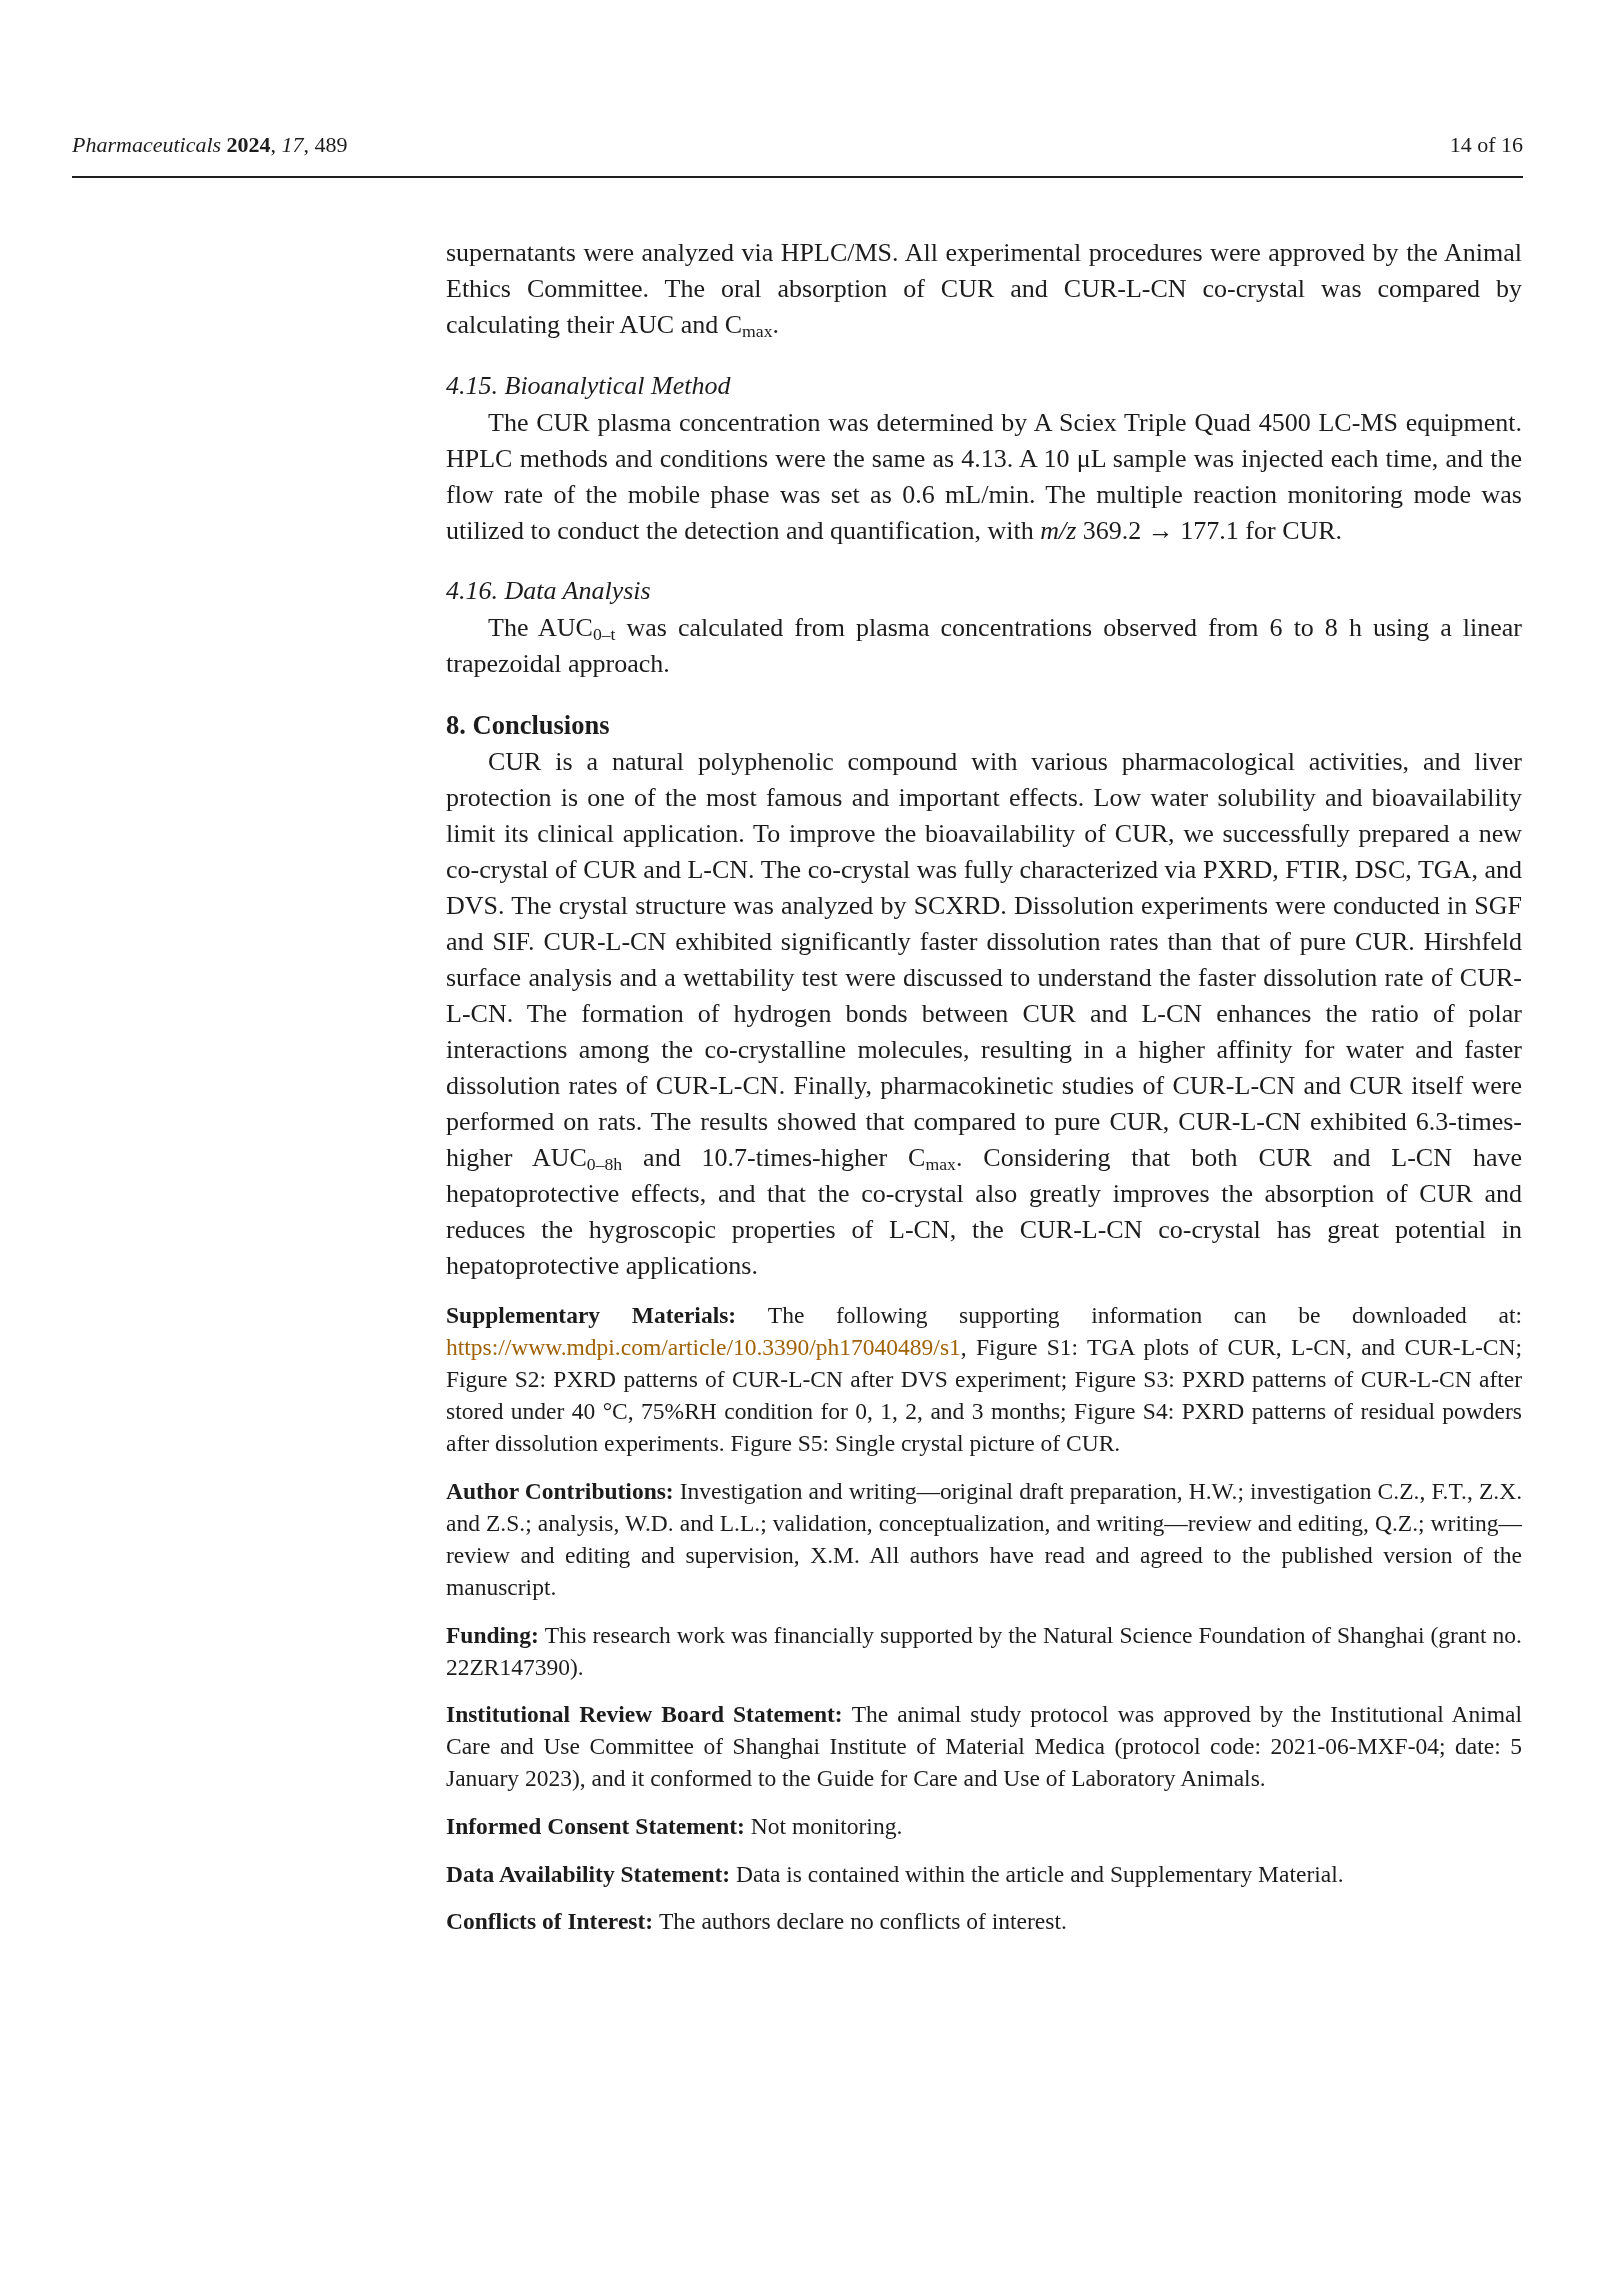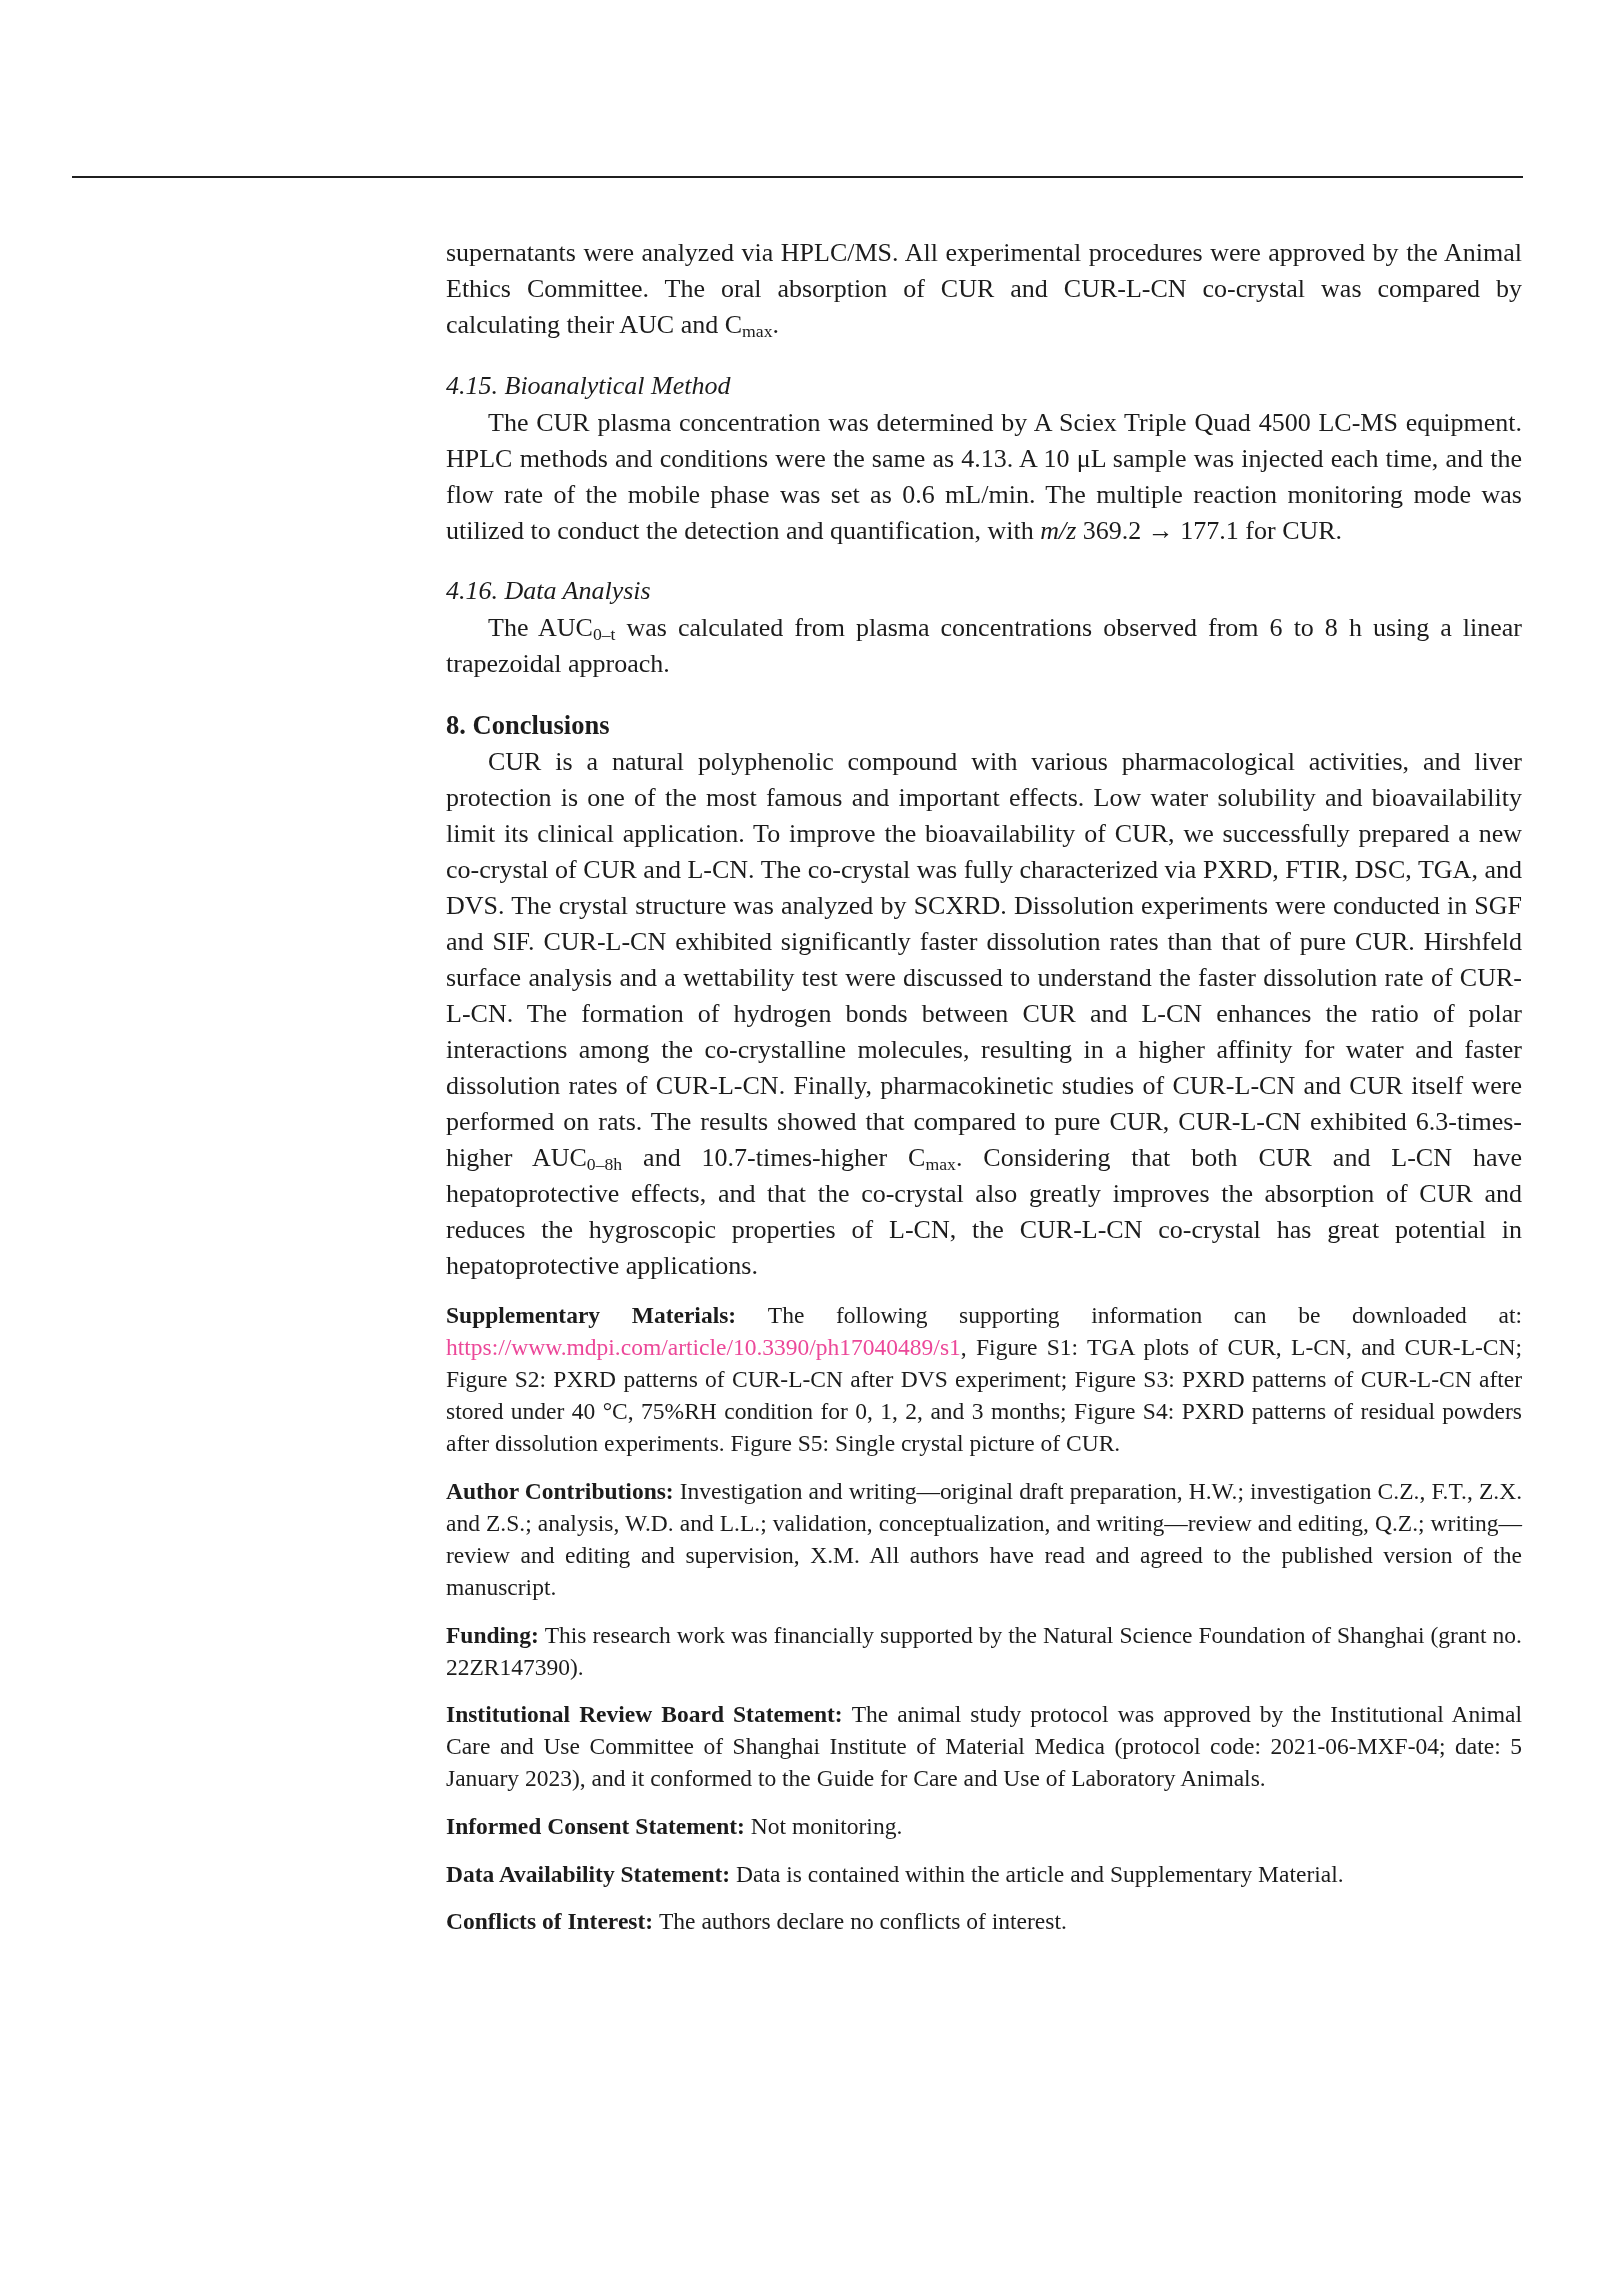--- a/index.html
+++ b/index.html
@@ -66,32 +66,36 @@
     font-size: 23.5px;
     line-height: 32px;
   }
   .backmatter p {
     margin: 15.7px 0 0 0;
     text-indent: 0;
     text-align: justify;
   }
   .run-b  { font-weight: bold; }
   .run-i  { font-style: italic; }
-  .run-link { color: #ec4899; text-decoration: none; cursor: pointer; }
+  .run-link { color: #a16207; text-decoration: none; cursor: pointer; }
   sub.run-sub {
     font-size: 0.68em;
     line-height: 0;
     vertical-align: -0.25em;
   }
 </style>
 </head>
 <body>
 
 <div class="page">
 
+  <header class="page-header">
+    <div><span class="run-i">Pharmaceuticals </span><span class="run-b">2024</span><span>, </span><span class="run-i">17</span><span>, 489</span></div>
+    <div>14 of 16</div>
+  </header>
 
   <div class="header-rule"></div>
 
   <main class="content">
 
     <p class="body-para no-indent"><span>supernatants were analyzed via HPLC/MS. All experimental procedures were approved by the Animal Ethics Committee. The oral absorption of CUR and CUR-L-CN co-crystal was compared by calculating their AUC and C</span><sub class="run-sub">max</sub><span>.</span></p>
 
     <h3 class="subsection-heading">4.15. Bioanalytical Method</h3>
     <p class="body-para"><span>The CUR plasma concentration was determined by A Sciex Triple Quad 4500 LC-MS equipment. HPLC methods and conditions were the same as 4.13. A 10 μL sample was injected each time, and the flow rate of the mobile phase was set as 0.6 mL/min. The multiple reaction monitoring mode was utilized to conduct the detection and quantification, with </span><span class="run-i">m/z</span><span> 369.2 → 177.1 for CUR.</span></p>
 

